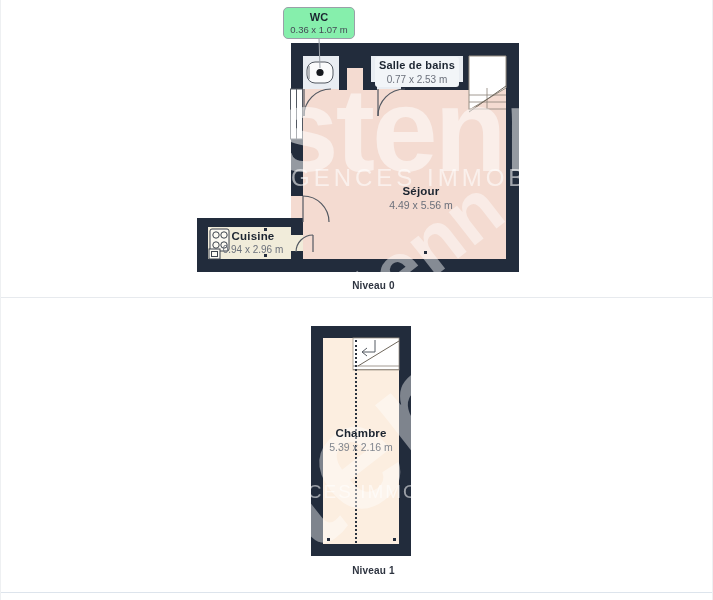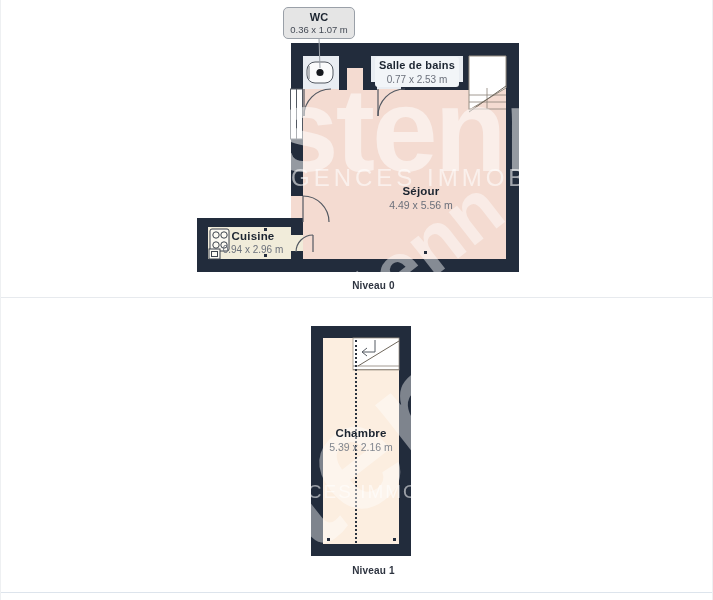--- a/index.html
+++ b/index.html
@@ -11,21 +11,21 @@
   .abs{position:absolute;}
   .wall{position:absolute;background:var(--wall,#222c3c);}
   .floor{position:absolute;}
   .divider{position:absolute;left:0;width:713px;height:1px;background:#e7eaee;}
   .divider.blue{background:#dde4ec;}
   svg.overlay{position:absolute;left:0;top:0;pointer-events:none;}
   .room-label{position:absolute;text-align:center;line-height:1.25;}
   .room-name{font-weight:bold;font-size:11.5px;color:var(--label-text,#1b2430);letter-spacing:.2px;}
   .room-dims{font-size:10.5px;color:var(--dimension-text,#6b707b);margin-top:1px;}
   .callout{
-    position:absolute;background:#e5e5e5;border:1px solid #9aa0a8;border-radius:5px;
+    position:absolute;background:#86efac;border:1px solid #9aa0a8;border-radius:5px;
     text-align:center;padding:3px 4px;box-sizing:border-box;
   }
   .callout .room-name{font-size:11px;}
   .callout .room-dims{font-size:9.5px;color:#444a55;}
   .sdb-box{position:absolute;background:#f2f5f8;border-radius:3px;}
   .level-caption{position:absolute;left:0;width:713px;text-align:center;
     font-size:10px;font-weight:600;color:#2e3440;letter-spacing:.2px;padding-left:16px;}
   .wm{position:absolute;color:rgba(255,255,255,0.52);font-weight:bold;white-space:nowrap;pointer-events:none;}
   .wm-tagline{font-weight:normal;}
   .dot{position:absolute;width:3px;height:3px;background:#242d3c;}

